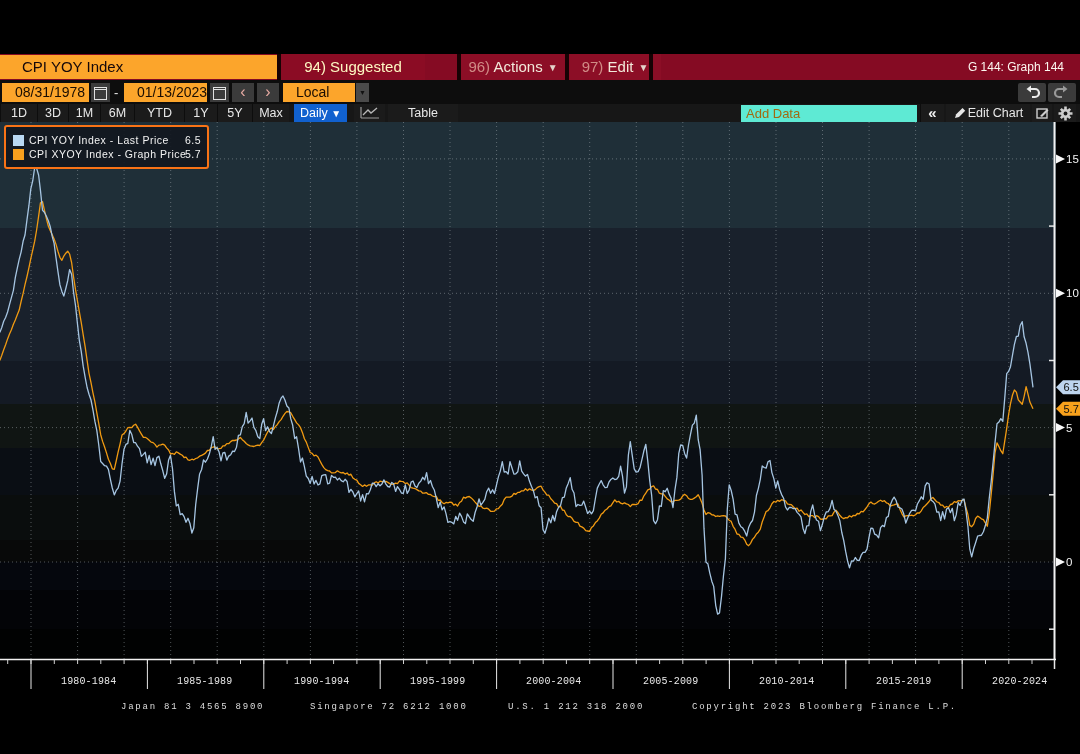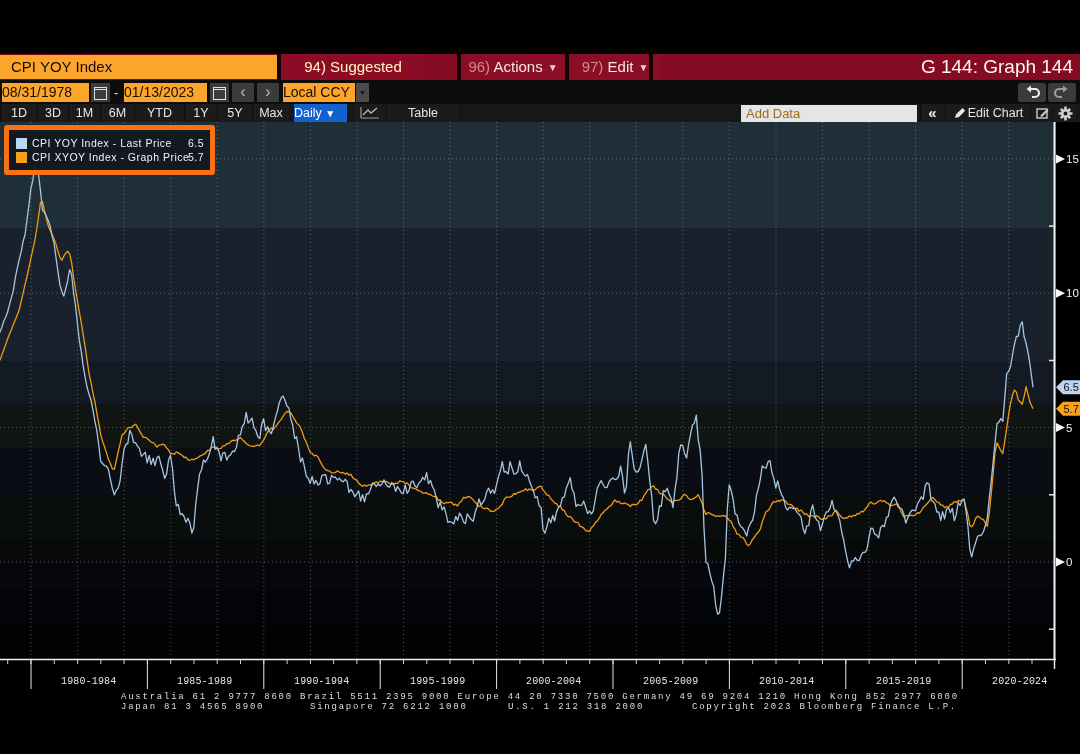--- a/index.html
+++ b/index.html
@@ -2,49 +2,49 @@
 <html><head>
 <meta charset="utf-8">
 <style>
   html,body{margin:0;padding:0;background:#000;}
   #page{position:relative;width:1080px;height:754px;background:#000;overflow:hidden;
         font-family:"Liberation Sans",sans-serif;}
   .abs{position:absolute;}
   
   #redbar{left:0;top:54px;width:1080px;height:26px;background:#850b23;}
   #titlebox{left:0;top:1px;width:278px;height:24px;background:#fca52b;color:#15080a;
-            font-size:15px;line-height:24px;padding-left:11px;box-sizing:border-box;}
+            font-size:15px;line-height:24px;padding-left:22px;box-sizing:border-box;}
   .rbtn{top:0;height:26px;line-height:26px;font-size:15px;text-align:center;}
   #btn94{left:281px;width:144px;background:#8b0c24;color:#fef9c3;}
   #btn96{left:461px;width:104px;background:#8c0e26;color:#f2e9da;}
   #btn97{left:569px;width:92px;background:#8c0e26;color:#f2e9da;}
   .rnum{color:#d08c86;}
   .rarr{font-size:10px;color:#e4d4cc;vertical-align:1px;padding-left:5px;}
-  #gtitle{right:7px;top:0;height:26px;line-height:26px;font-size:19px;color:#fdf8f1;margin-left:40px;}
+  #gtitle{right:16px;top:0;height:26px;line-height:26px;font-size:12px;color:#fdf8f1;margin-left:40px;}
   .rgap{top:0;width:4px;height:26px;background:#170204;}
   
   #row2{left:0;top:80px;width:1080px;height:24px;background:#0d0d0d;}
   .obox{top:3px;height:19px;background:#fca52b;color:#1a0d02;font-size:14px;
-        line-height:19px;text-align:left;padding-left:0;box-sizing:border-box;}
+        line-height:19px;text-align:left;padding-left:13px;box-sizing:border-box;}
   .gbtn{top:3px;height:19px;background:#3b3b3b;box-sizing:border-box;}
   .cal{width:11px;height:9px;border:1px solid #e0e0e0;border-top:3px double #e0e0e0;
        position:absolute;left:3px;top:4px;}
   .chev{top:3px;height:19px;width:22px;background:#3b3b3b;color:#e7aaa2;font-size:16px;
         line-height:17px;text-align:center;}
   
   #row3{left:0;top:104px;width:1080px;height:18px;background:#171717;}
   .tab{top:0;height:18px;line-height:18px;font-size:12.5px;color:#e8e8e8;text-align:center;
        background:#1b1b1b;border-left:1px solid #0d0d0d;box-sizing:border-box;}
   #daily{left:294px;top:0;width:53px;height:18px;background:#1161cf;color:#fff;
-         font-size:12.5px;line-height:18px;text-align:left;}
-  #adddata{left:741px;top:1px;width:176px;height:21px;background:#e5e5e5;color:#a06a10;
+         font-size:12.5px;line-height:18px;text-align:center;}
+  #adddata{left:741px;top:1px;width:176px;height:21px;background:#5eead4;color:#a06a10;
            font-size:13px;line-height:17px;padding-left:5px;box-sizing:border-box;}
   
   #legend{left:4px;top:125px;width:201px;height:40px;background:rgba(18,24,32,0.92);
-          border:5px solid #f97316;border-radius:3px;z-index:5;}
+          border:2px solid #f97316;border-radius:3px;z-index:5;}
   .lrow{position:absolute;left:7px;height:13px;font-size:10.5px;color:#f2f2f2;white-space:pre;letter-spacing:0.5px;}
   .sw{position:absolute;left:0;top:1px;width:11px;height:11px;}
   
   .mono{font-family:"Liberation Mono",monospace;color:#dedede;white-space:pre;}
   .foot{font-size:9px;letter-spacing:1.76px;}
   .xlab{font-size:10px;letter-spacing:0.15px;color:#e8e8e8;}
 </style>
 </head>
 <body>
 <div id="page">
@@ -250,18 +250,17 @@
     <span class="abs" style="top:0;left:177px">1985-1989</span>
     <span class="abs" style="top:0;left:294px">1990-1994</span>
     <span class="abs" style="top:0;left:410px">1995-1999</span>
     <span class="abs" style="top:0;left:526px">2000-2004</span>
     <span class="abs" style="top:0;left:643px">2005-2009</span>
     <span class="abs" style="top:0;left:759px">2010-2014</span>
     <span class="abs" style="top:0;left:876px">2015-2019</span>
     <span class="abs" style="top:0;left:992px">2020-2024</span>
   </div>
 
-  <div class="abs mono foot" style="left:121px;top:692px">Australia 61 2 9777 8600 Brazil 5511 2395 9000 Europe 44 20 7330 7500 Germany 49 69 9204 1210 Hong Kong 852 2977 6000</div>
   <div class="abs mono foot" style="left:121px;top:702px">Japan 81 3 4565 8900</div>
   <div class="abs mono foot" style="left:310px;top:702px">Singapore 72 6212 1000</div>
   <div class="abs mono foot" style="left:508px;top:702px">U.S. 1 212 318 2000</div>
   <div class="abs mono foot" style="left:692px;top:702px">Copyright 2023 Bloomberg Finance L.P.</div>
 </div>
 
 </body></html>

